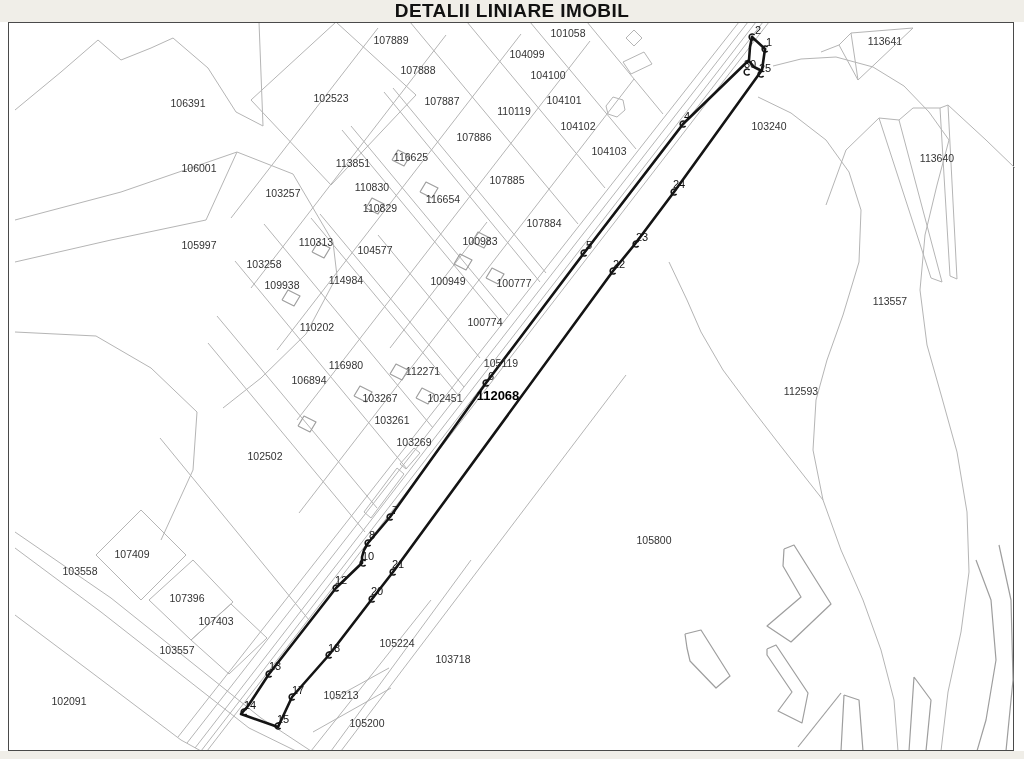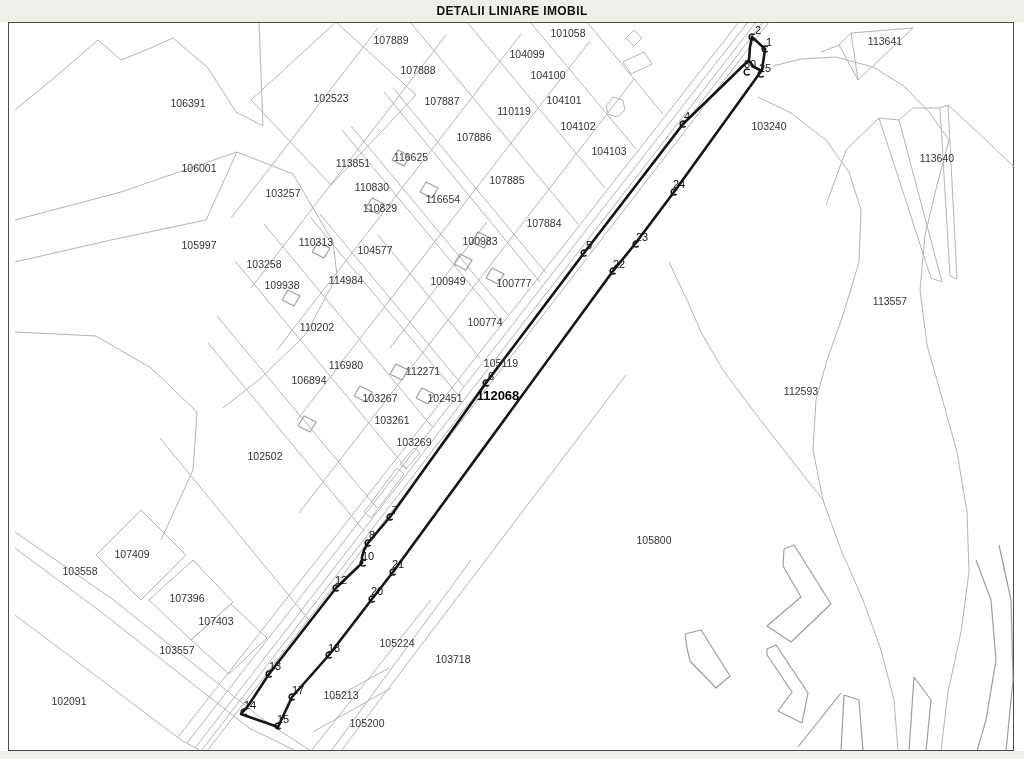--- a/index.html
+++ b/index.html
@@ -1,20 +1,20 @@
 <!DOCTYPE html>
 <html><head>
 <meta charset="utf-8">
 <style>
   html,body{margin:0;padding:0;background:#ffffff;}
   #stage{position:relative;width:1024px;height:759px;background:#ffffff;overflow:hidden;
          font-family:"Liberation Sans", sans-serif;}
   #titlebar{position:absolute;left:0;top:0;width:1024px;height:22px;background:#f0eee8;
             display:flex;align-items:center;justify-content:center;}
-  #titlebar .t{font-size:12px;font-weight:bold;color:#111;letter-spacing:.4px;text-align:right;}
+  #titlebar .t{font-size:19px;font-weight:bold;color:#111;letter-spacing:.4px;text-align:right;}
   #bottombar{position:absolute;left:0;top:751px;width:1024px;height:8px;background:#f0eee8;}
   #mapframe{position:absolute;left:8px;top:22px;width:1006px;height:729px;border:1.5px solid #4a4a4a;
             box-sizing:border-box;background:#ffffff;}
   svg{position:absolute;left:0;top:0;}
   text{font-family:"Liberation Sans", sans-serif;}
 </style>
 </head>
 <body>
 
 <div id="stage">

